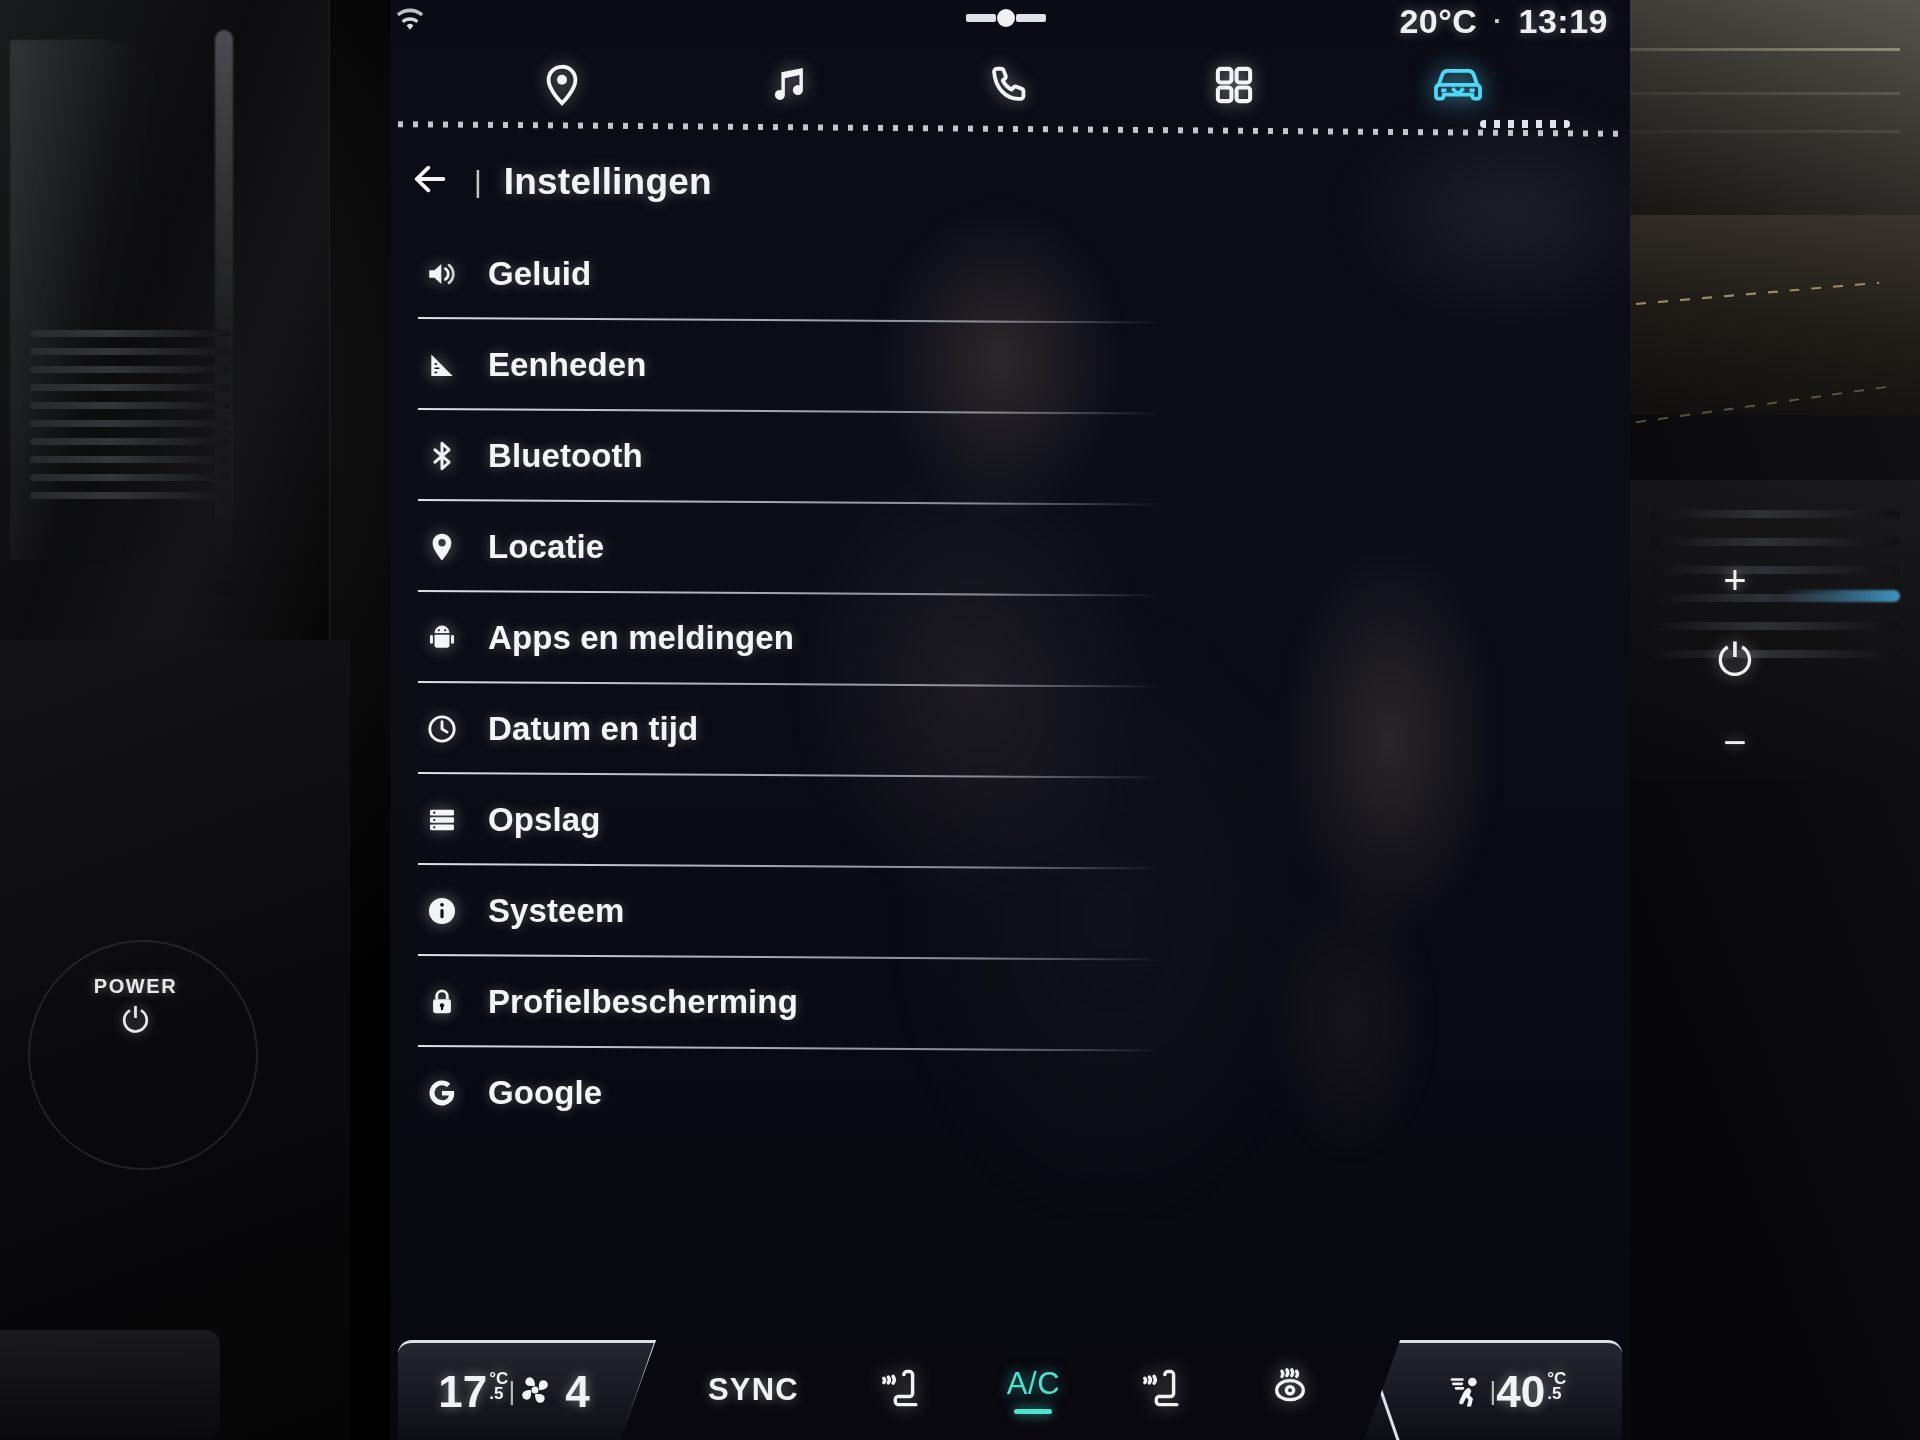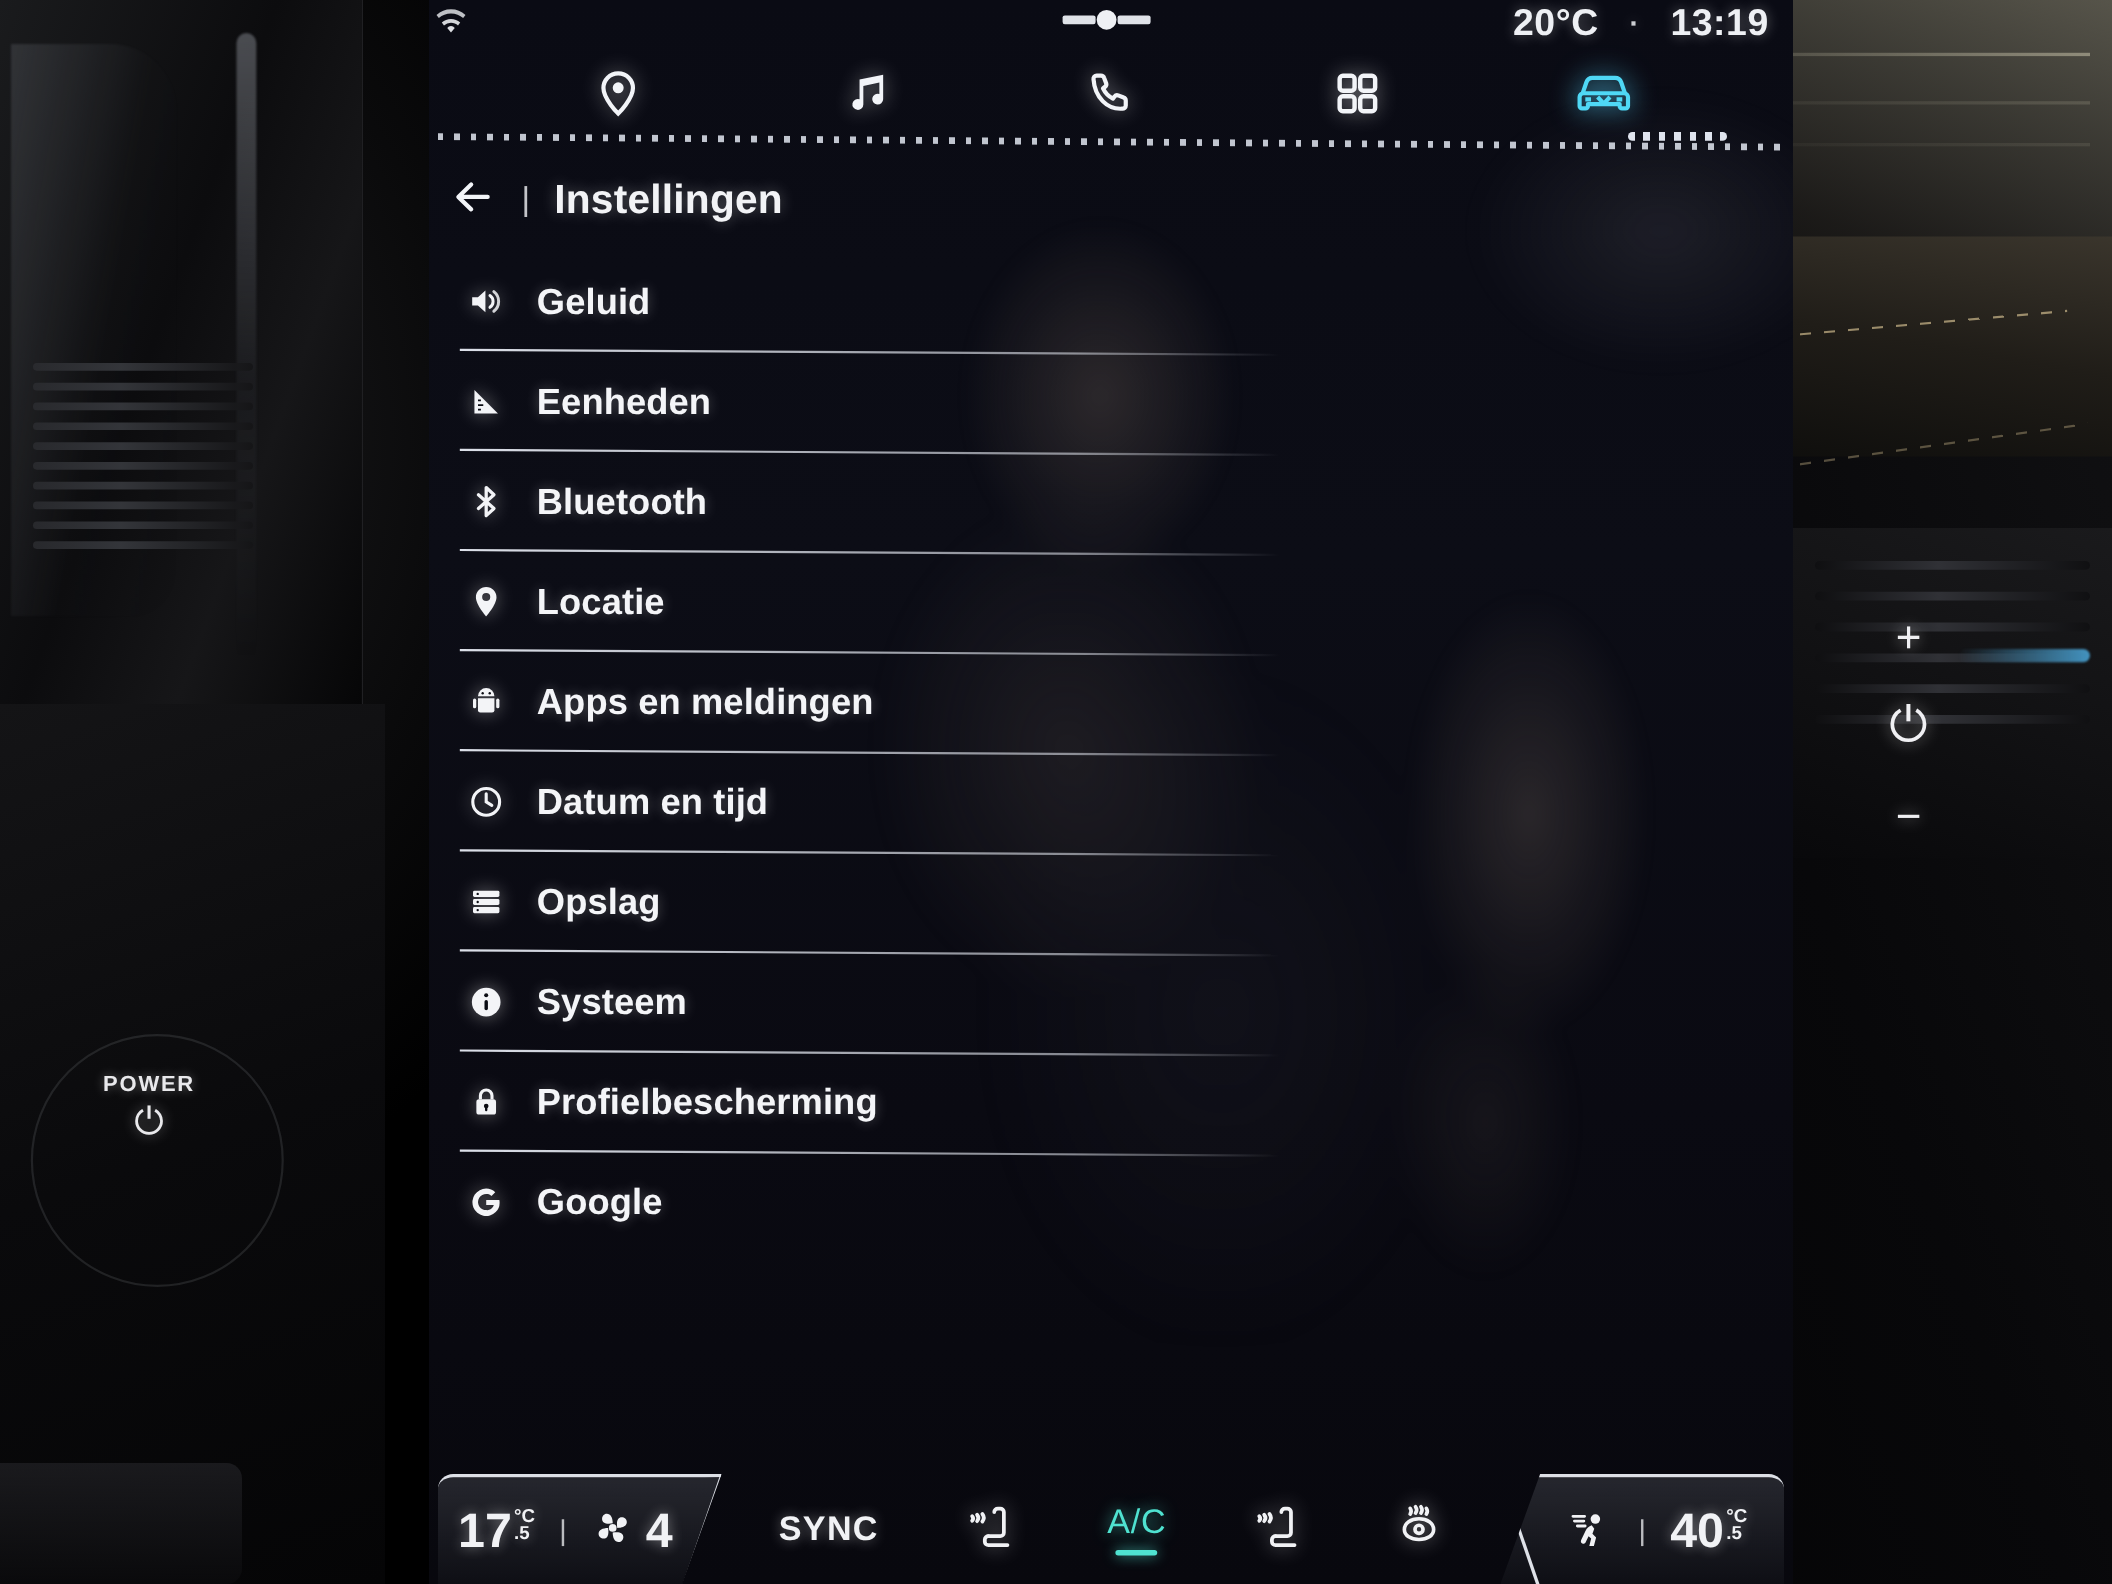--- a/index.html
+++ b/index.html
@@ -148,21 +148,21 @@
   .pull-handle {
     position:absolute; left:50%; top:10px; transform:translateX(-50%);
     width:88px; height:16px; display:flex; align-items:center; gap:0;
   }
   .pull-handle .bar { width:30px; height:8px; background:#dfe2e8; border-radius:2px; }
   .pull-handle .dot { width:18px; height:18px; background:#eef0f4; border-radius:50%; margin:0 1px; }
   .status-right {
     position:absolute; right:22px; top:2px;
     font-size:34px; font-weight:700; letter-spacing:.5px;
     text-shadow:0 0 12px rgba(255,255,255,.35);
-    display:flex; align-items:center; gap:28px;
+    display:flex; align-items:center; gap:16px;
   }
   .status-right .sep { font-size:26px; opacity:.85; }
 
   
   .topnav {
     position:absolute; left:0; top:46px; width:100%; height:78px;
     display:flex; align-items:center; justify-content:space-around;
     padding:0 60px;
   }
   .topnav .tab { width:72px; height:60px; display:flex; align-items:center; justify-content:center; }
@@ -221,21 +221,21 @@
   .srow:nth-child(3) .rule, .srow:nth-child(4) .rule { width:745px; }
 
   
   .climate {
     position:absolute; left:0; bottom:0; width:100%; height:120px;
     color:#f1f2f5;
   }
   .clim-pod {
     position:absolute; bottom:0; height:100px;
     background:linear-gradient(180deg,rgba(62,64,72,.55),rgba(30,32,38,.30));
-    display:flex; align-items:center; justify-content:center; gap:22px;
+    display:flex; align-items:center; justify-content:center; 
   }
   .clim-pod.left {
     left:8px; width:258px;
     border-top:3px solid rgba(240,243,250,.92);
     border-radius:14px 0 0 0;
     clip-path:polygon(0 0, 100% 0, 86% 100%, 0 100%);
     padding-right:26px;
   }
   .clim-pod.left::after{
     content:""; position:absolute; right:-2px; top:-3px; width:3px; height:108px;

